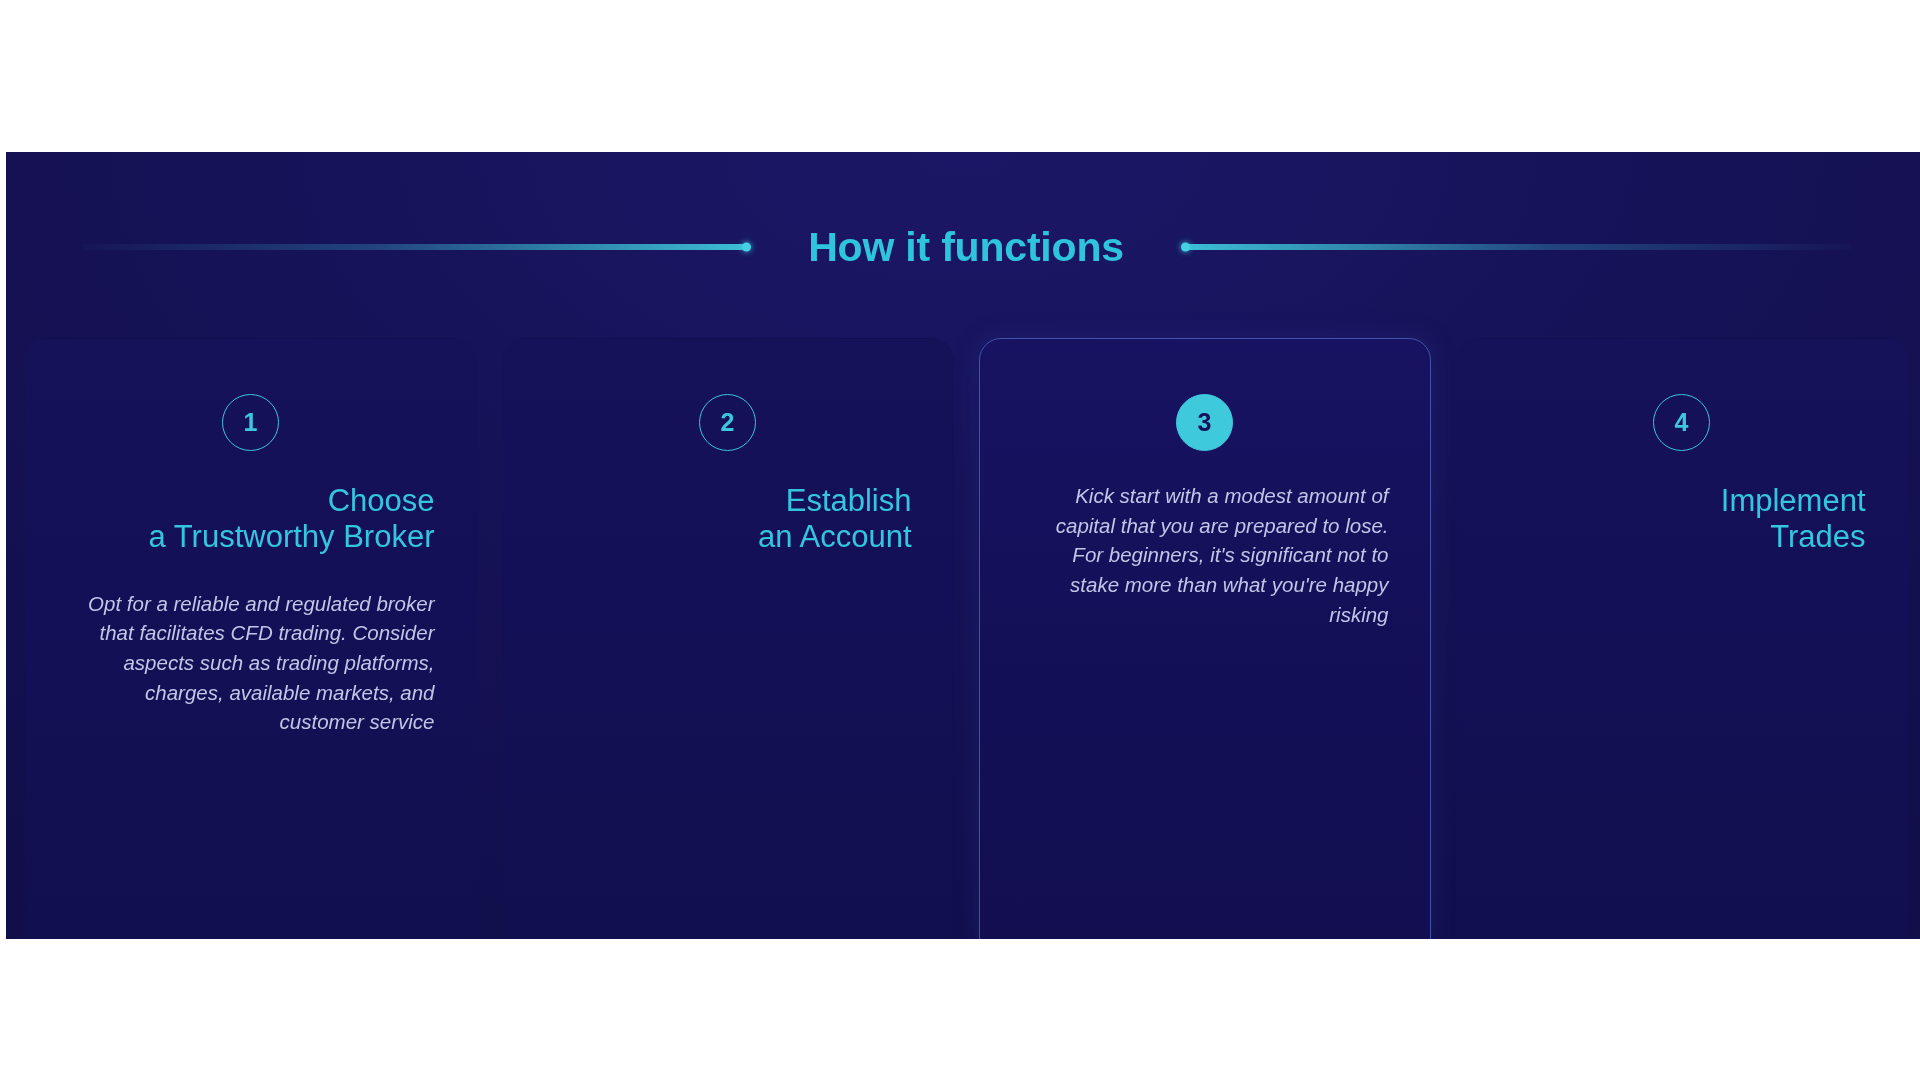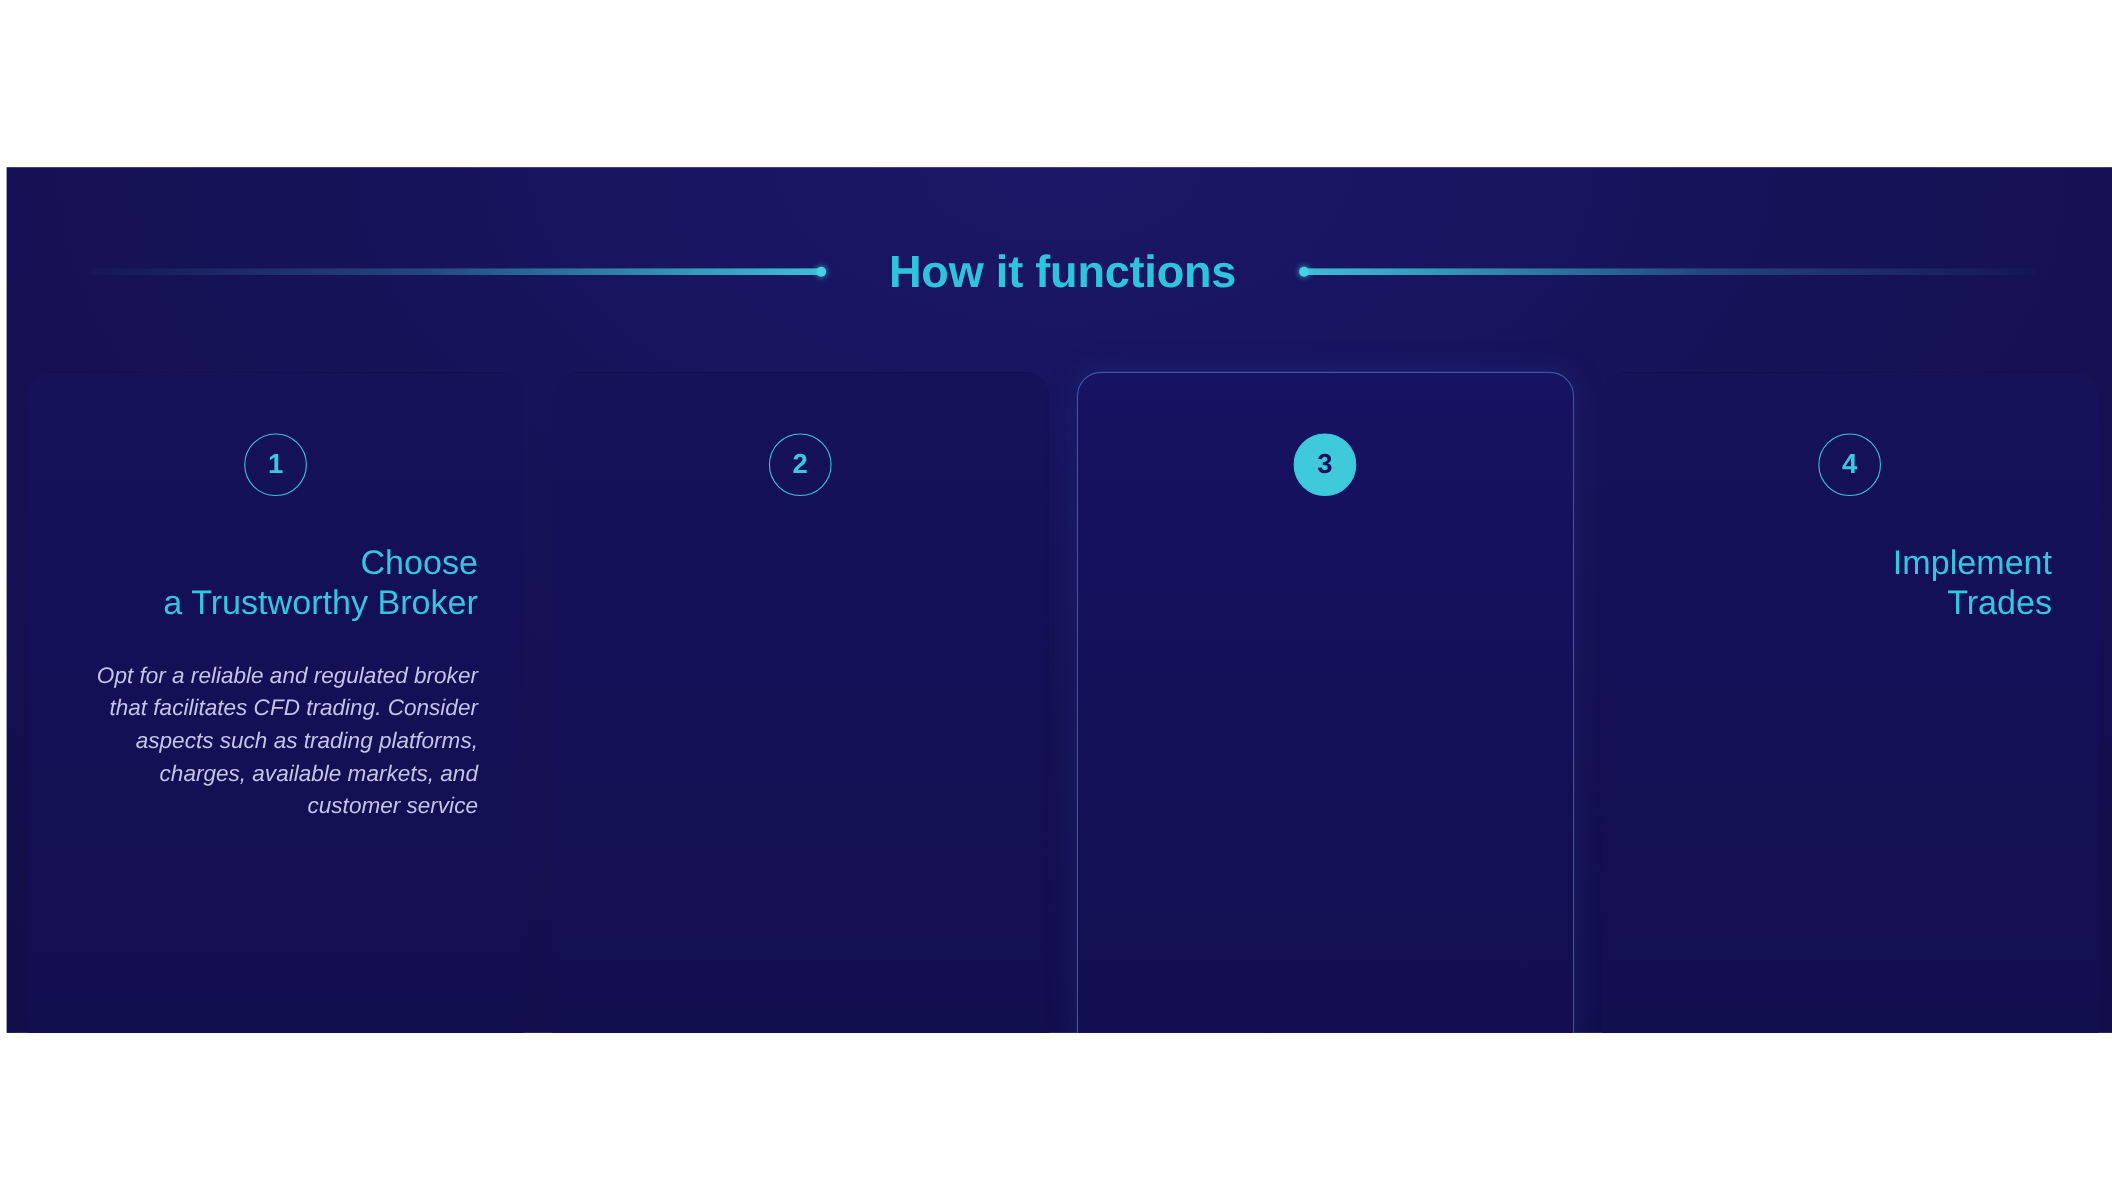--- a/index.html
+++ b/index.html
@@ -112,21 +112,21 @@
     color:#3bc8de;
     line-height:1;
   }
   .card.active .badge {
     background:#3fc9dd;
     border-color:#3fc9dd;
     color:#141059;
   }
 
   .card-title {
-    margin-top:40px;
+    margin-top:29px;
     font-size:31px;
     font-weight:500;
     line-height:1.17;
     color:#34c6de;
     white-space:pre-line;
   }
 
   .card-body {
     margin-top:27px;
     font-size:20.5px;
@@ -156,24 +156,27 @@
 
       <div class="card first">
         <div class="badge">1</div>
         <div class="card-title">Choose
 a Trustworthy Broker</div>
         <div class="card-body">Opt for a reliable and regulated broker that facilitates CFD trading. Consider aspects such as trading platforms, charges, available markets, and customer service</div>
       </div>
 
       <div class="card">
         <div class="badge">2</div>
+        <div class="card-title">Establish
+an Account</div>
       </div>
 
       <div class="card active">
         <div class="badge">3</div>
+        <div class="card-body">Kick start with a modest amount of capital that you are prepared to lose. For beginners, it's significant not to stake more than what you're happy risking</div>
       </div>
 
       <div class="card last">
         <div class="badge">4</div>
         <div class="card-title">Implement
 Trades</div>
       </div>
 
     </div>
   </div>

